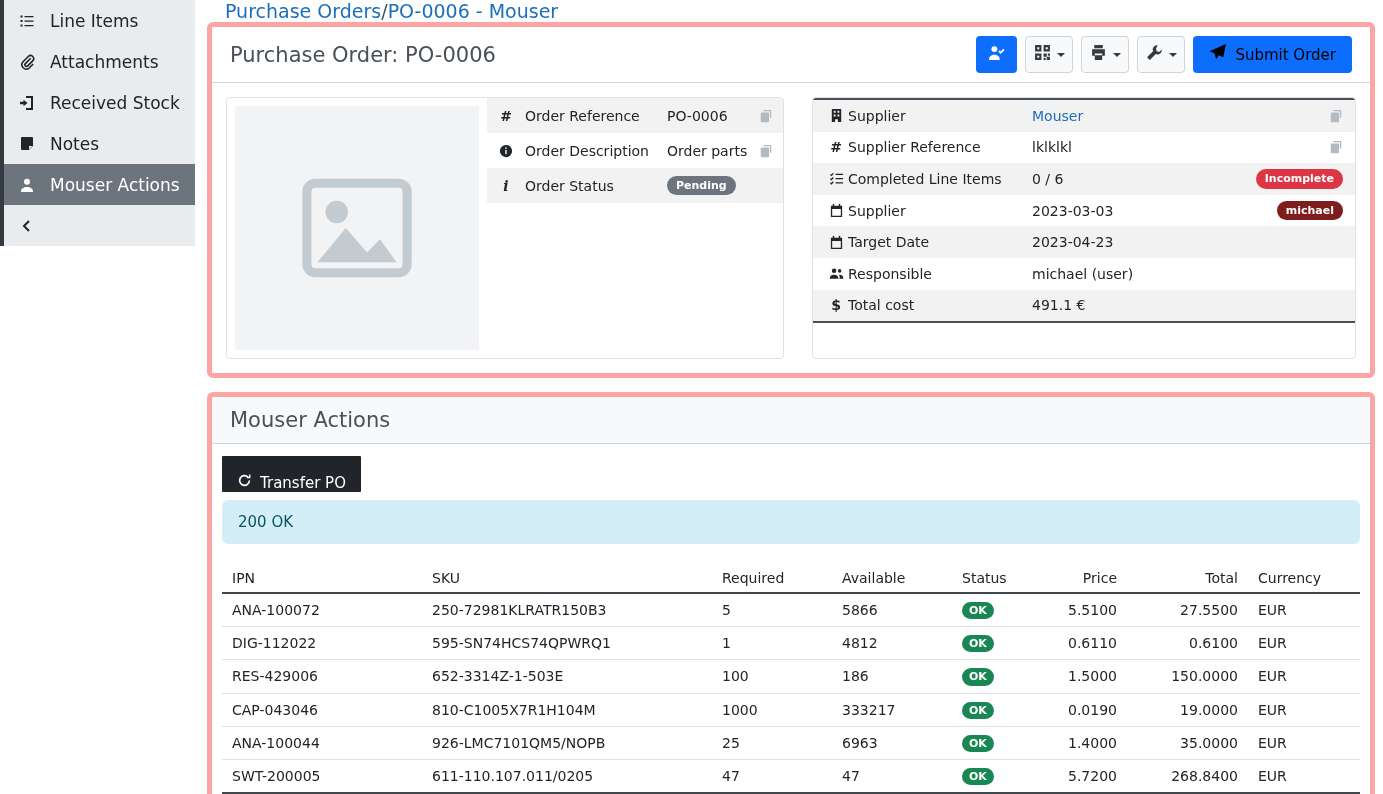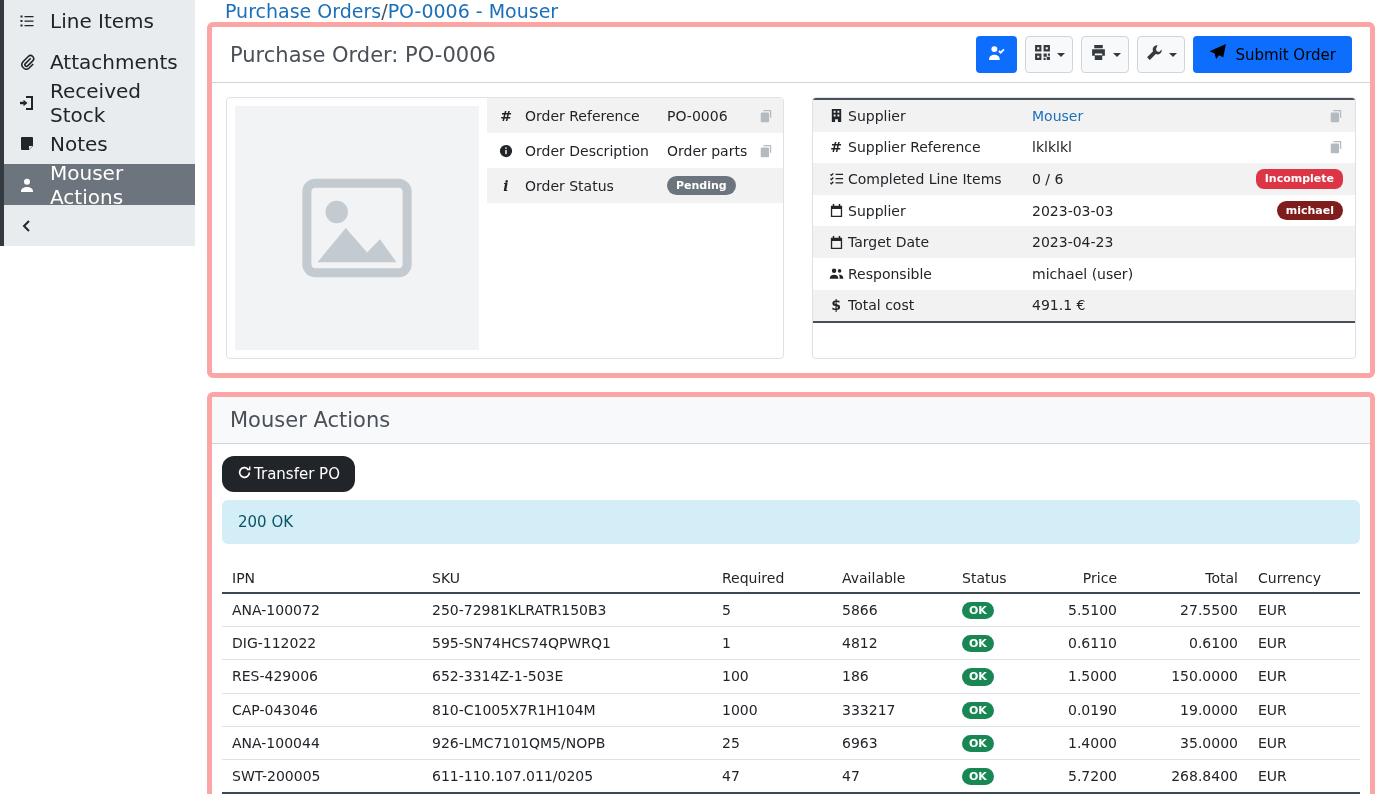--- a/index.html
+++ b/index.html
@@ -4,21 +4,21 @@
 <style>
   * { box-sizing: border-box; margin: 0; padding: 0; }
   html,body { width:1383px; height:794px; overflow:hidden; }
   body {
     font-family: "DejaVu Sans", "Liberation Sans", sans-serif;
     font-size: 14px; color: #212529; background: #fff; display: flex;
   }
   
   .sidebar { width:195px; flex:none; background:#fff; }
   .side-menu { background:#e9ecef; border-left:4px solid #343a40; }
-  .side-item { display:flex; align-items:center; gap:14px; height:41px; padding:0 14px; cursor:pointer; font-size:20px; color:#212529; }
+  .side-item { display:flex; align-items:center; gap:14px; height:41px; padding:0 14px; cursor:pointer; font-size:17px; color:#212529; }
   .side-item.active { background:#6c757d; color:#fff; }
   .side-icon { width:18px; height:18px; flex:none; display:flex; align-items:center; justify-content:center; }
   .side-icon svg { width:16px; height:16px; }
   
   .main { flex:1; padding:0 8px 0 12px; display:flex; flex-direction:column; }
   .breadcrumb { height:34px; display:flex; align-items:flex-start; gap:0; padding-left:18px; font-size:19px; }
   .crumb { color:#1b6fb9; text-decoration:none; cursor:pointer; }
   .crumb-sep { color:#495057; }
   .panel { border:5px solid #fca5a5; border-radius:6px; background:#fff; }
   .panel-header { display:flex; align-items:center; justify-content:space-between; padding:9px 18px; border-bottom:1px solid #ced4da; min-height:47px; }
@@ -51,29 +51,29 @@
   .rt-row:nth-child(odd) { background:#f2f2f2; }
   .rt-icon { width:22px; flex:none; text-align:center; color:#212529; font-weight:700; }
   .rt-icon svg { width:15px; height:15px; display:block; margin:0 auto; }
   .rt-label { flex:1; }
   .rt-value { width:238px; flex:none; }
   .rt-trail { width:72px; flex:none; display:flex; justify-content:flex-end; align-items:center; }
   .link { color:#1b6fb9; text-decoration:none; cursor:pointer;margin-top:16px; }
   
   .badge { display:inline-block; font-size:11px; font-weight:600; color:#fff; padding:3px 9px; border-radius:10px; line-height:1.2; }
   .badge-gray { background:#6c757d; }
-  .badge-red { background:#dc3545;border-radius:8px; }
+  .badge-red { background:#dc3545; }
   .badge-dark { background:#7f1d1d; }
   .badge-green { background:#198754; padding:2px 7px; border-radius:9px; }
   
   .panel2 { margin-top:14px; flex:1; }
   .panel-header2 { padding:11px 18px; border-bottom:1px solid #ced4da; background:#f8f9fa; border-radius:6px 6px 0 0; }
   .panel-header2 h2 { font-size:21px; font-weight:500; color:#495057; }
   .panel2-body { padding:12px 10px; }
-  .transfer-btn { display:inline-flex; align-items:center; gap:2px; background:#212529; color:#fff; border:none; border-radius:12px; height:36px; padding:0 15px; font-size:15px; font-family:inherit; cursor:pointer; }
+  .transfer-btn { display:inline-flex; align-items:flex-end; gap:8px; background:#212529; color:#fff; border:none; border-radius:1px; height:36px; padding:0 15px; font-size:15px; font-family:inherit; cursor:pointer; }
   .transfer-btn svg { width:15px; height:15px; }
   .alert-info { margin-top:8px; background:#d3eef6; color:#0a5464; border-radius:6px; padding:13px 16px; font-size:15px; }
   
   table.actions { width:100%; border-collapse:collapse; margin-top:20px; font-size:14px; }
   table.actions th { text-align:left; font-weight:400; padding:6px 10px; border-bottom:2px solid #3f474e; }
   table.actions td { padding:7px 10px; border-bottom:1px solid #dee2e6; }
   table.actions th.num, table.actions td.num { text-align:right; }
   table.actions tbody tr:last-child td { border-bottom:2px solid #3f474e; }
   table.actions tfoot td { padding:8px 10px; border-bottom:1px solid #dee2e6; }
 </style>

